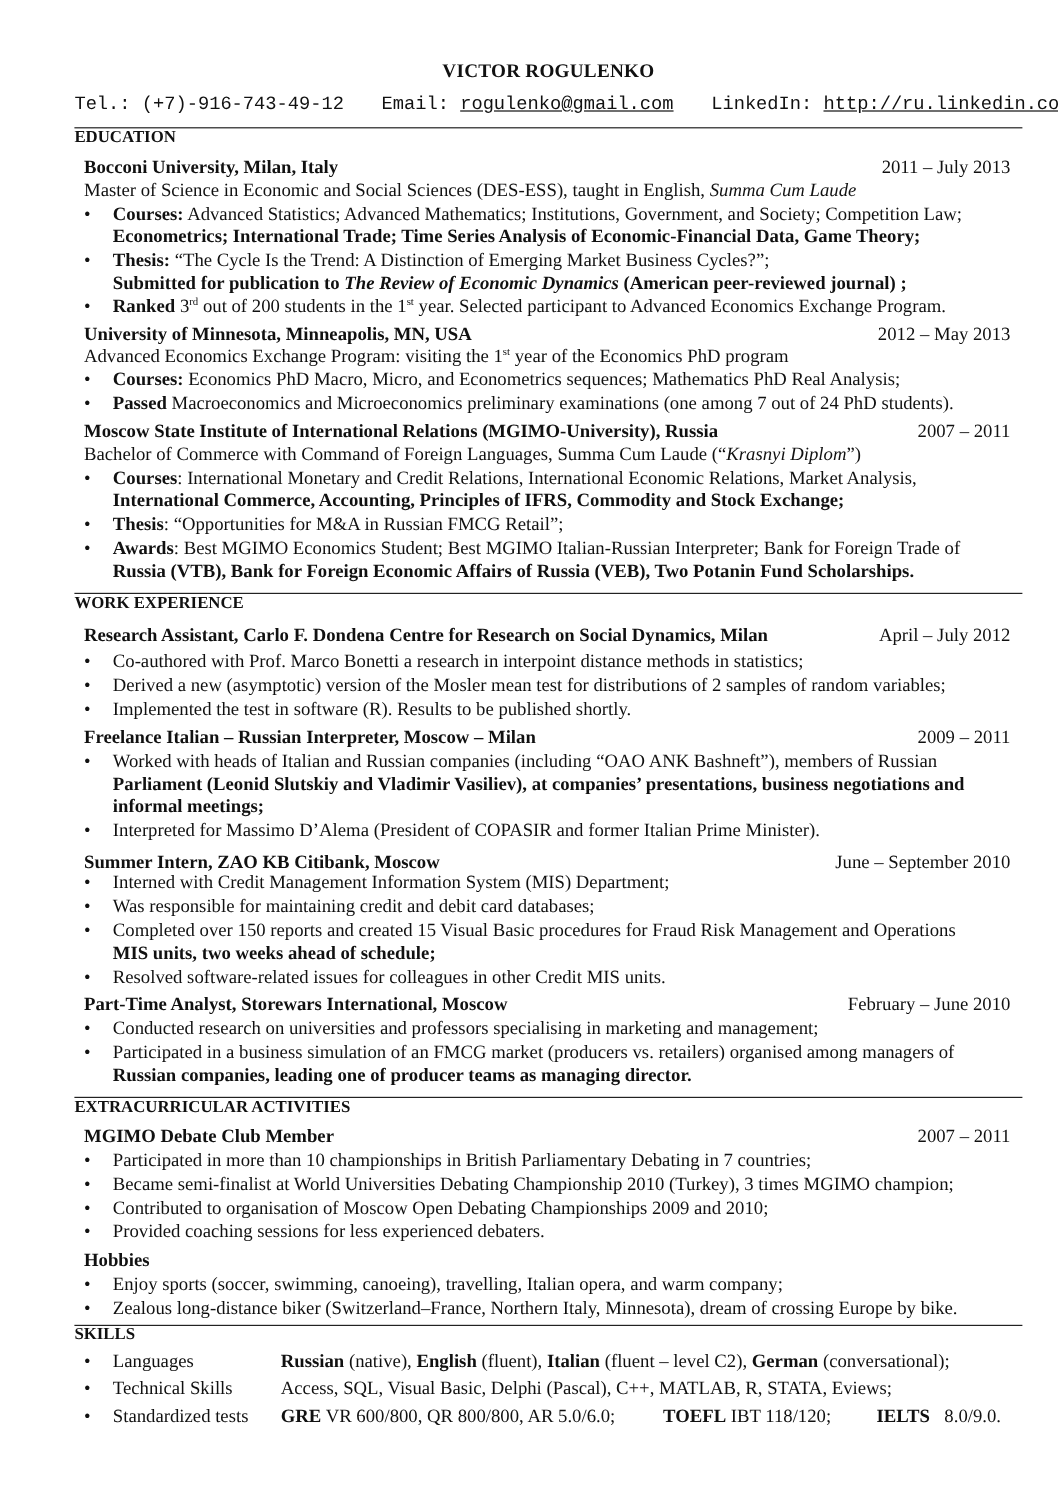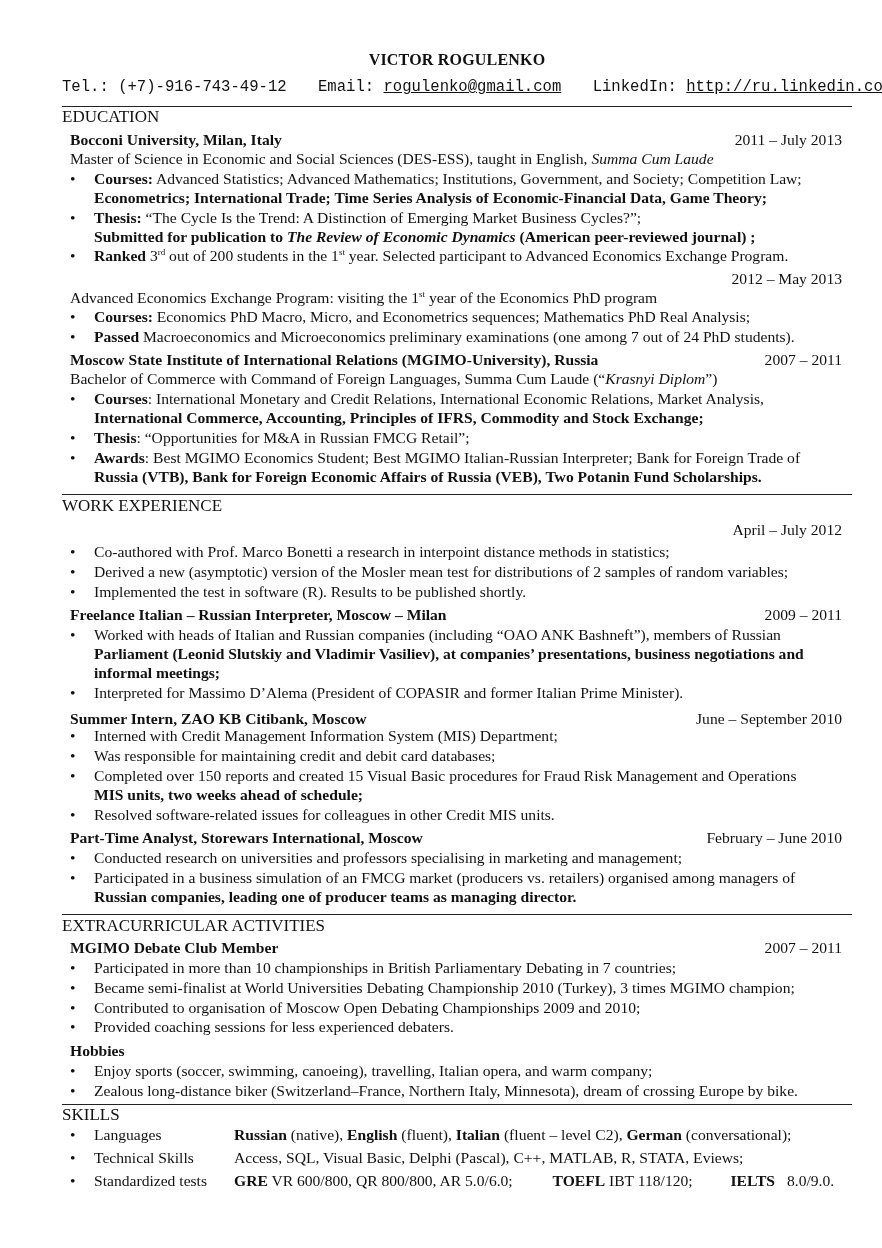--- a/index.html
+++ b/index.html
@@ -7,21 +7,21 @@
     width: 882px; height: 1248px; position: relative; overflow: hidden;
     font-family: "Liberation Serif", "DejaVu Serif", serif;
     color: #111111; font-size: 15.6px;
   }
   .page { position: absolute; left: 62px; top: 0; width: 790px; }
   .name { position: absolute; top: 51px; left: 0; width: 790px; text-align: center; font-weight: bold; font-size: 16px; letter-spacing: 0.2px; }
   .contact { position: absolute; top: 78px; left: 0; width: 790px; text-align: center; font-size: 15.6px; white-space: nowrap; font-family: Liberation Mono, monospace; }
   .contact .gap { display: inline-block; width: 22px; }
   .contact a { color: #111; text-decoration: underline; }
   .rule { position: absolute; left: 0; width: 790px; height: 0; border-top: 1.2px solid #222; }
-  .sec-title { position: absolute; left: 0; font-weight: normal; font-size: 17px; }
+  .sec-title { position: absolute; left: 0; font-weight: bold; font-size: 14px; }
   .row { position: absolute; left: 8px; width: 772px; white-space: nowrap; }
   .row .l { font-weight: bold; }
   .row .r { position: absolute; right: 0; top: 0; font-weight: normal; }
   .line { position: absolute; left: 8px; white-space: nowrap; }
   .bullet { position: absolute; left: 8px; white-space: nowrap; }
   .bullet .dot { position: absolute; left: 0; top: 0; }
   .bullet .txt { position: absolute; left: 24px; top: 0; }
   .cont { position: absolute; left: 32px; white-space: nowrap; font-weight: bold; }
   b { font-weight: bold; }
   i { font-style: italic; }
@@ -65,20 +65,21 @@
   </div>
   <div class="cont" style="top:228px">
     <span>Submitted for publication to </span><i>The Review of Economic Dynamics</i><span> (American peer-reviewed journal) ;</span>
   </div>
   <div class="bullet" style="top:247px">
     <span class="dot">•</span>
     <span class="txt"><b>Ranked</b><span> 3</span><sup>rd</sup><span> out of 200 students in the 1</span><sup>st</sup><span> year. Selected participant to Advanced Economics Exchange Program.</span></span>
   </div>
 
   <div class="row" style="top:270px">
+    <span class="l">University of Minnesota, Minneapolis, MN, USA</span>
     <span class="r">2012 – May 2013</span>
   </div>
   <div class="line" style="top:289px">
     <span>Advanced Economics Exchange Program: visiting the 1</span><sup>st</sup><span> year of the Economics PhD program</span>
   </div>
   <div class="bullet" style="top:308px">
     <span class="dot">•</span>
     <span class="txt"><b>Courses:</b><span> Economics PhD Macro, Micro, and Econometrics sequences; Mathematics PhD Real Analysis;</span></span>
   </div>
   <div class="bullet" style="top:328px">
@@ -105,20 +106,21 @@
   <div class="bullet" style="top:449px">
     <span class="dot">•</span>
     <span class="txt"><b>Awards</b><span>: Best MGIMO Economics Student; Best MGIMO Italian-Russian Interpreter; Bank for Foreign Trade of</span></span>
   </div>
   <div class="cont" style="top:468px">Russia (VTB), Bank for Foreign Economic Affairs of Russia (VEB), Two Potanin Fund Scholarships.</div>
 
   <div class="rule" style="top:494px"></div>
   <div class="sec-title" style="top:496px">WORK EXPERIENCE</div>
 
   <div class="row" style="top:521px">
+    <span class="l">Research Assistant, Carlo F. Dondena Centre for Research on Social Dynamics, Milan</span>
     <span class="r">April – July 2012</span>
   </div>
   <div class="bullet" style="top:543px">
       <span class="dot">•</span>
       <span class="txt">Co-authored with Prof. Marco Bonetti a research in interpoint distance methods in statistics;</span>
     </div>
   <div class="bullet" style="top:563px">
       <span class="dot">•</span>
       <span class="txt">Derived a new (asymptotic) version of the Mosler mean test for distributions of 2 samples of random variables;</span>
     </div>

